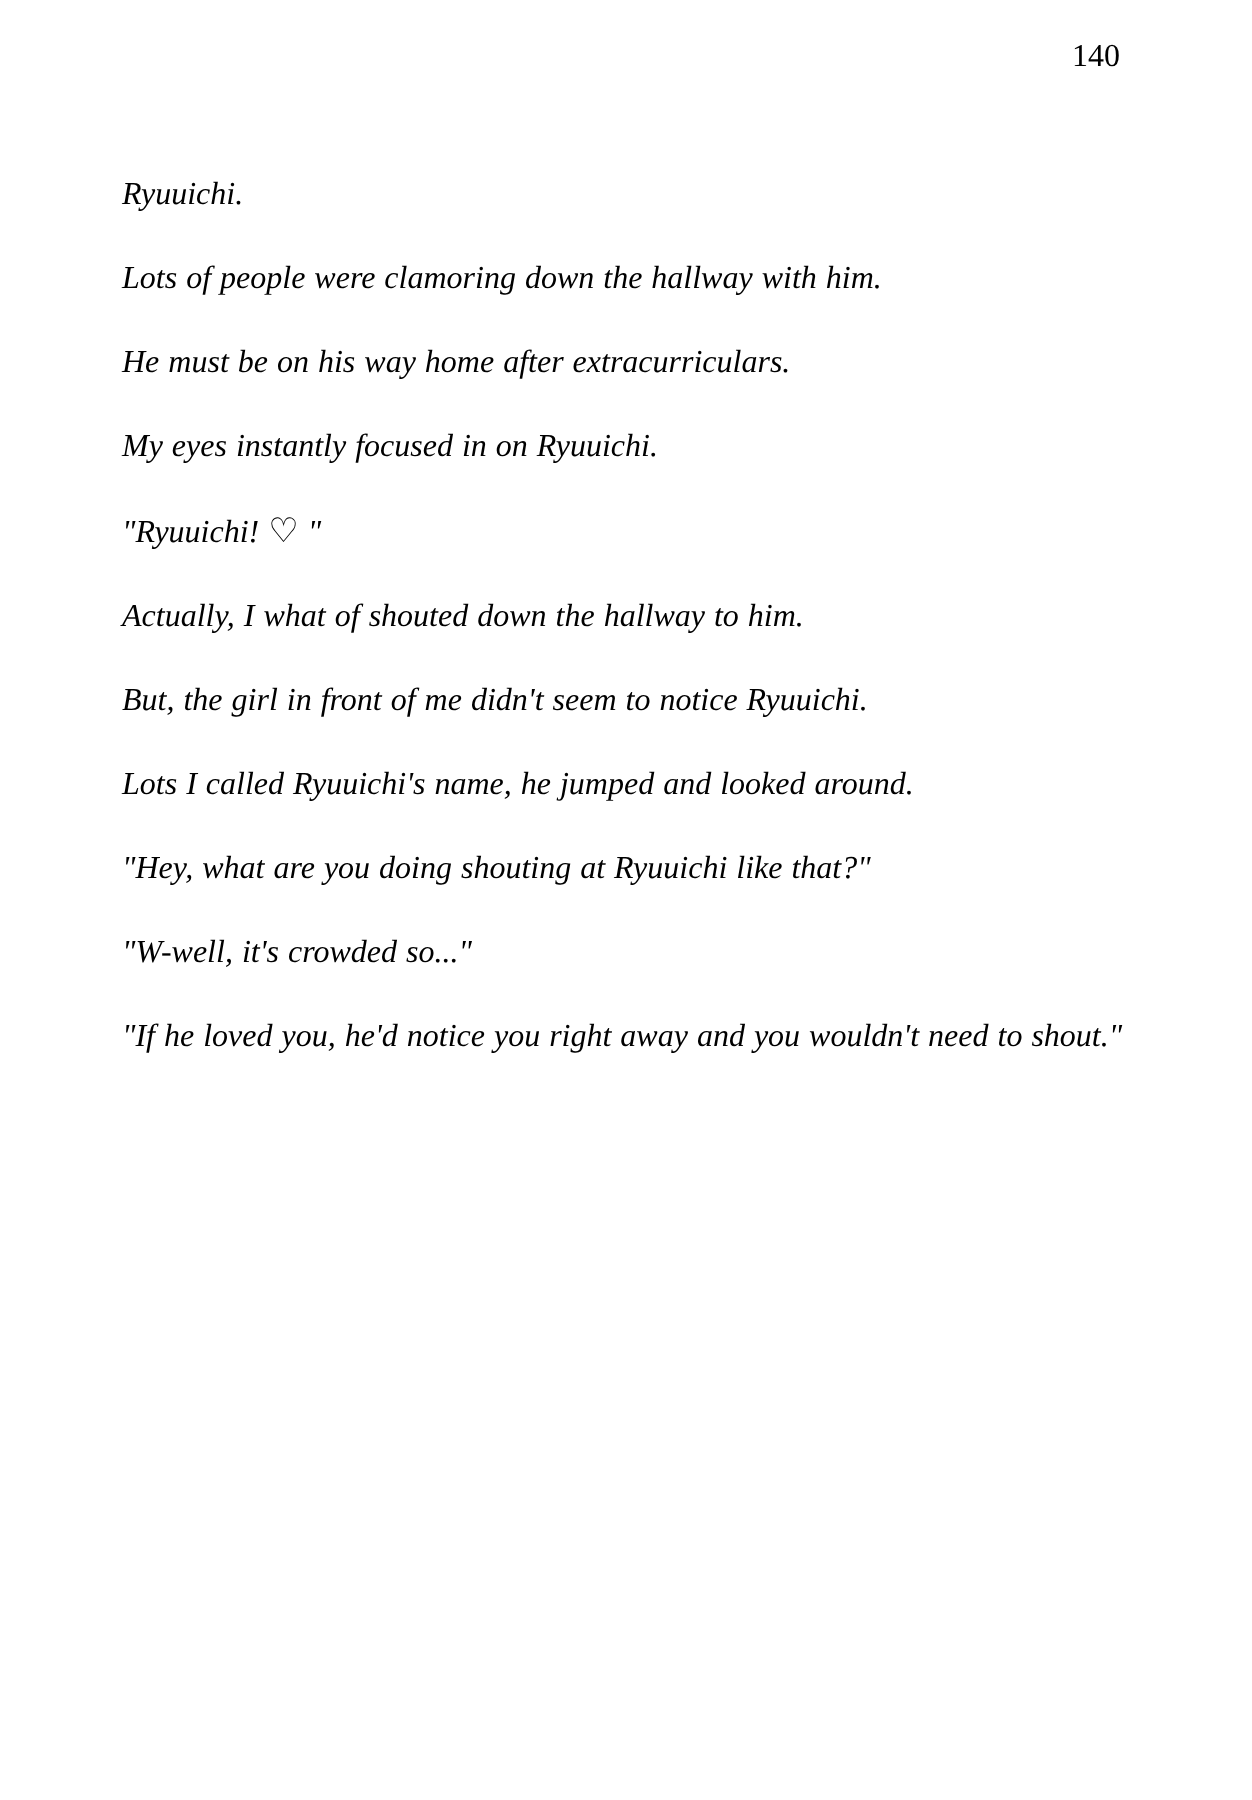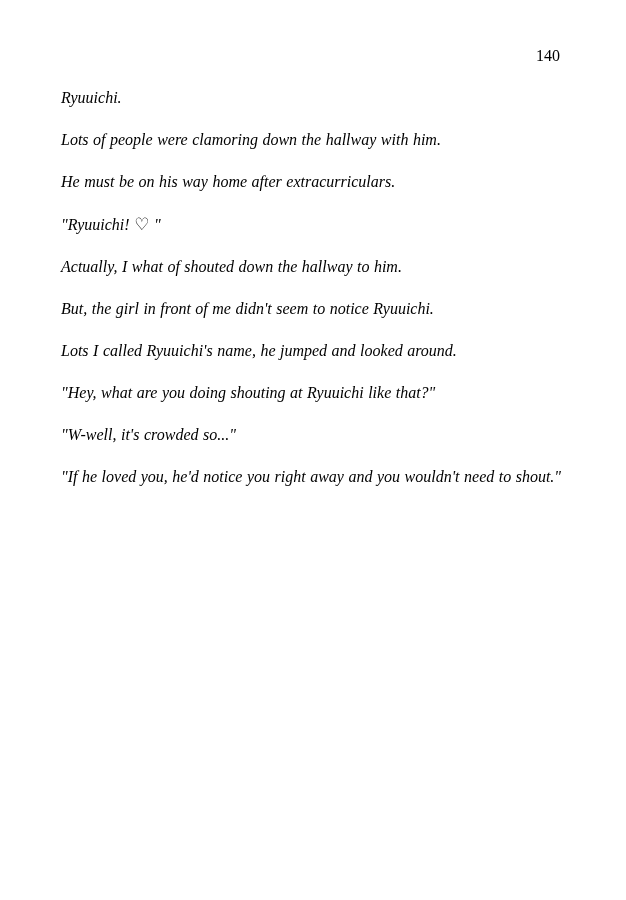--- a/index.html
+++ b/index.html
@@ -13,21 +13,21 @@
   }
   .page {
     position: relative;
     width: 626px;
     height: 900px;
     box-sizing: border-box;
     font-family: "Liberation Serif", serif;
   }
   .page-number {
     position: absolute;
-    top: 47px;
+    top: 20px;
     left: 0;
     width: 560px;
     text-align: right;
     font-size: 16px;
     line-height: 18px;
   }
   .content {
     position: absolute;
     top: 87px;
     left: 61px;
@@ -49,20 +49,21 @@
 </style>
 </head>
 <body style="background: rgb(255, 255, 255);">
 
 <div class="page" style="background: rgb(255, 255, 255); color: rgb(0, 0, 0);">
   <div class="page-number">140</div>
   <div class="content">
       <p class="para">Ryuuichi.</p>
       <p class="para">Lots of people were clamoring down the hallway with him.</p>
       <p class="para">He must be on his way home after extracurriculars.</p>
+      <p class="para">My eyes instantly focused in on Ryuuichi.</p>
       <p class="para">"Ryuuichi! <span class="heart">♡</span> "</p>
       <p class="para">Actually, I what of shouted down the hallway to him.</p>
       <p class="para">But, the girl in front of me didn't seem to notice Ryuuichi.</p>
       <p class="para">Lots I called Ryuuichi's name, he jumped and looked around.</p>
       <p class="para">"Hey, what are you doing shouting at Ryuuichi like that?"</p>
       <p class="para">"W-well, it's crowded so..."</p>
       <p class="para">"If he loved you, he'd notice you right away and you wouldn't need to shout."</p>
     </div>
 </div>
 

